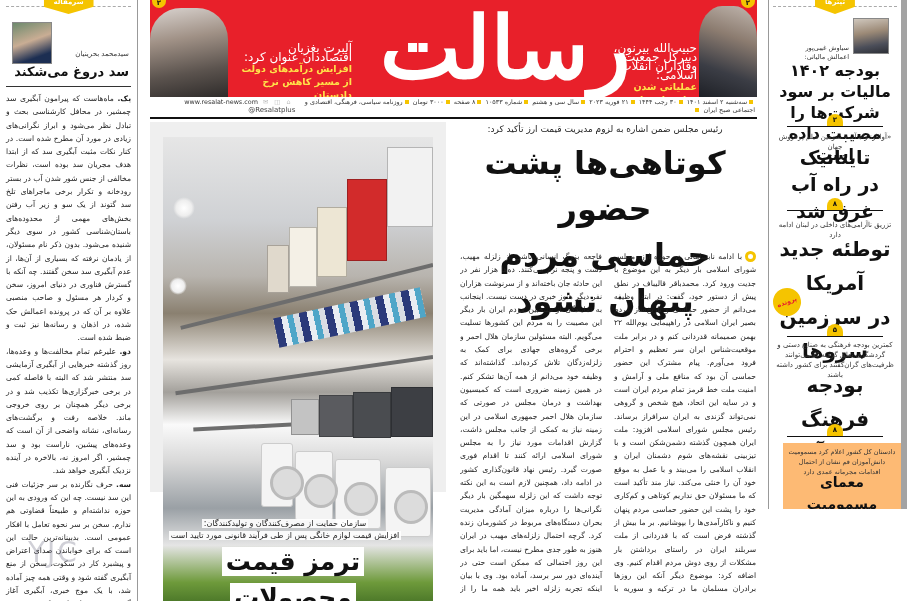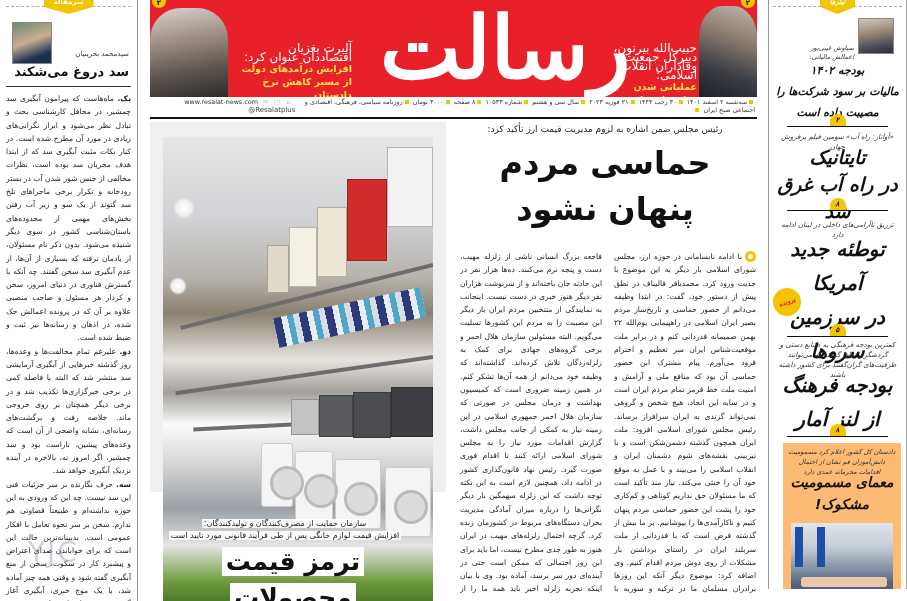--- a/index.html
+++ b/index.html
@@ -111,38 +111,38 @@
     column-count: 2; column-gap: 12px; font-size: 7.6px; line-height: 13.3px; color: #222;
     text-align: justify; overflow: hidden;
   }
   .main-logo-dot {
     display: inline-block; width: 11px; height: 11px; border-radius: 50%;
     border: 3px solid #f5c400; margin-left: 3px; vertical-align: middle;
   }
 
   
   .right-col {
-    position: absolute; left: 768px; top: 0; width: 139px; height: 589px;
-    border-left: 1px solid #999; border-right: 1px solid #a3a3a3; overflow: hidden; font-style: italic;
+    position: absolute; left: 768px; top: 0; width: 139px; height: 509px;
+    border-left: 1px solid #999; border-right: 6px solid #a3a3a3; overflow: hidden;
   }
   .right-tag {
     position: absolute; top: -4px; left: 50%; transform: translateX(-50%);
     background: #f5c400; color: #fff; font-size: 7px; font-weight: bold;
     padding: 2px 10px 8px; clip-path: polygon(0 0,100% 0,100% 60%,50% 100%,0 60%);
   }
   .right-rule-top { position: absolute; top: 6px; left: 4px; right: 4px; border-top: 1px dashed #aaa; }
   .r-photo {
     position: absolute; top: 18px; right: 12px; width: 36px; height: 36px;
     background: linear-gradient(170deg,#cfc7bd 0%,#9c8a77 40%,#4b4e59 75%,#2d2f36 100%);
     border: 1px solid #888;
   }
   .r-author { position: absolute; top: 44px; right: 52px; font-size: 6.5px; line-height: 8.5px; color: #333; text-align: right; direction: rtl; }
   .r-block { position: absolute; left: 6px; right: 6px; direction: rtl; text-align: center; }
   .r-small { font-size: 7px; line-height: 10px; color: #333; }
-  .r-mid { font-size: 11px; font-weight: bold; line-height: 21px; }
+  .r-mid { font-size: 16px; font-weight: bold; line-height: 21px; }
   .r-big { font-size: 19px; font-weight: bold; line-height: 27px; }
   .r-xbig { font-size: 20px; font-weight: bold; line-height: 34px; }
   .r-sep { position: absolute; left: 18px; right: 18px; border-top: 1px solid #111; }
   .r-num {
     position: absolute; left: 50%; transform: translateX(-50%);
     width: 16px; height: 12px; border-radius: 8px 8px 0 0; background: #f5c400;
     font-size: 7px; font-weight: bold; text-align: center; line-height: 13px;
   }
   .parvandeh {
     position: absolute; top: 288px; left: 4px; width: 28px; height: 28px; border-radius: 50%;
@@ -252,20 +252,21 @@
     <span>افزایش قیمت لوازم خانگی پس از طی فرآیند قانونی مورد تایید است</span>
   </div>
   <div class="photo-headline" style="left:12px;top:422px;">
     <span>ترمز قیمت محصولات</span><br>
     
   </div>
 </div>
 
 <div class="main-kicker">رئیس مجلس ضمن اشاره به لزوم مدیریت قیمت ارز تأکید کرد:</div>
 <div class="main-headline">
+  <div>کوتاهی‌ها پشت حضور</div>
   <div>حماسی مردم پنهان نشود</div>
 </div>
 <div class="main-body">
   <span class="main-logo-dot"></span><span>با ادامه نابسامانی در حوزه ارز، مجلس شورای اسلامی بار دیگر به این موضوع با جدیت ورود کرد. محمدباقر قالیباف در نطق پیش از دستور خود، گفت: در ابتدا وظیفه می‌دانم از حضور حماسی و تاریخ‌ساز مردم بصیر ایران اسلامی در راهپیمایی یوم‌الله ۲۲ بهمن صمیمانه قدردانی کنم و در برابر ملت موقعیت‌شناس ایران سر تعظیم و احترام فرود می‌آورم. پیام مشترک این حضور حماسی آن بود که منافع ملی و آرامش و امنیت ملت خط قرمز تمام مردم ایران است و در سایه این اتحاد، هیچ شخص و گروهی نمی‌تواند گزندی به ایران سرافراز برساند. رئیس مجلس شورای اسلامی افزود: ملت ایران همچون گذشته دشمن‌شکن است و با تیزبینی نقشه‌های شوم دشمنان ایران و انقلاب اسلامی را می‌بیند و با عمل به موقع خود آن را خنثی می‌کند. نیاز مند تأکید است که ما مسئولان حق نداریم کوتاهی و کم‌کاری خود را پشت این حضور حماسی مردم پنهان کنیم و ناکارآمدی‌ها را بپوشانیم. بر ما بیش از گذشته فرض است که با قدردانی از ملت سربلند ایران در راستای برداشتن بار مشکلات از روی دوش مردم اقدام کنیم. وی اضافه کرد: موضوع دیگر آنکه این روزها برادران مسلمان ما در ترکیه و سوریه با فاجعه بزرگ انسانی ناشی از زلزله مهیب، دست و پنجه نرم می‌کنند. ده‌ها هزار نفر در این حادثه جان باخته‌اند و از سرنوشت هزاران نفر دیگر هنوز خبری در دست نیست. اینجانب به نمایندگی از منتخبین مردم ایران بار دیگر این مصیبت را به مردم این کشورها تسلیت می‌گویم. البته مسئولین سازمان هلال احمر و برخی گروه‌های جهادی برای کمک به زلزله‌زدگان تلاش کرده‌اند. گذاشته‌اند که وظیفه خود می‌دانم از همه آن‌ها تشکر کنم. در همین زمینه ضروری است که کمیسیون بهداشت و درمان مجلس در صورتی که سازمان هلال احمر جمهوری اسلامی در این زمینه نیاز به کمکی از جانب مجلس داشت، گزارش اقدامات مورد نیاز را به مجلس شورای اسلامی ارائه کنند تا اقدام فوری صورت گیرد. رئیس نهاد قانون‌گذاری کشور در ادامه داد، همچنین لازم است به این نکته توجه داشت که این زلزله سهمگین بار دیگر نگرانی‌ها را درباره میزان آمادگی مدیریت بحران دستگاه‌های مربوط در کشورمان زنده کرد. گرچه احتمال زلزله‌های مهیب در ایران هنوز به طور جدی مطرح نیست، اما باید برای این روز احتمالی که ممکن است حتی در آینده‌ای دور سر برسد، آماده بود. وی با بیان اینکه تجربه زلزله اخیر باید همه ما را از خواب بیدار کند و خود را برای هر بحران ناشی از بلاهای طبیعی آماده کنیم، تصریح کرد: در این زمینه لازم است کمیسیون‌های عمران و اصل ۹۰ اقدامات صورت گرفته برای مدیریت بحران در سراسر کشور را به طور دقیق بررسی کرده و گزارش آن را به صحن علنی مجلس ارائه کنند. دکتر قالیباف افزود: در پایان لازم است به افزایش قیمت ارز در چند روز اخیر اشاره کنم. مدیریت قیمت ارز اهمیت زیادی برای کنترل ثبات در همه عرصه‌های اقتصادی دارد. مجلس در جلسه نظارتی خود راه‌حل‌های زیرساختی و کوتاه‌مدت مدیریت بازار ارز را ارائه کرده بود ضمن تشکر از اقدامات صورت گرفته از وزیر محترم اقتصاد و رئیس کل بانک مرکزی می‌خواهیم به آن‌ها توجه</span>
 </div>
 
 <div class="right-col">
   <div class="right-rule-top"></div>
   <div class="right-tag">تیترها</div>
 

